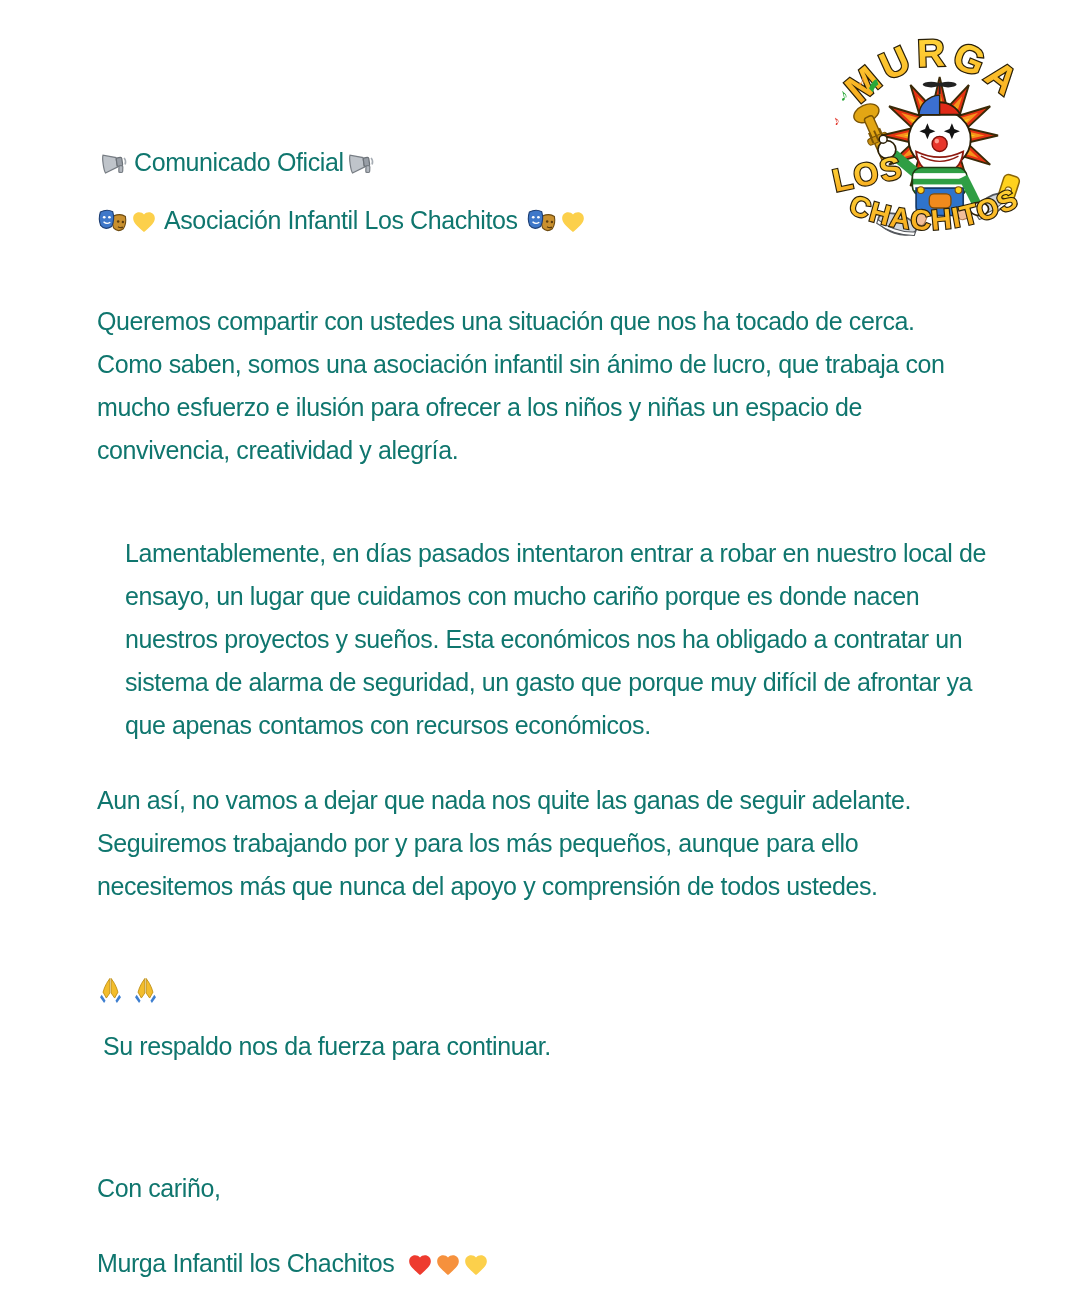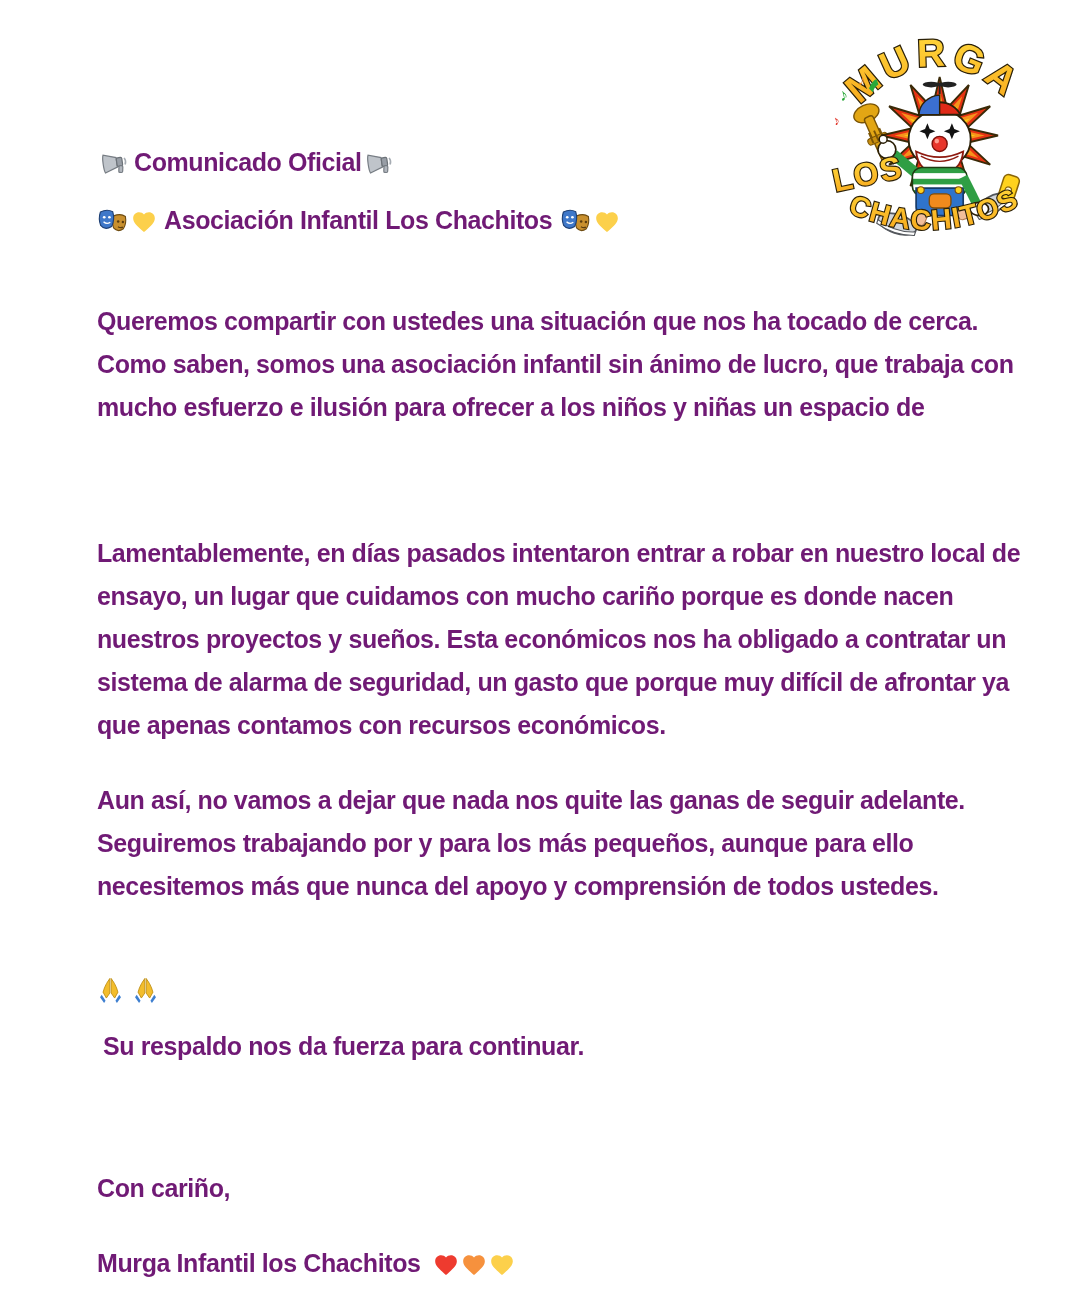--- a/index.html
+++ b/index.html
@@ -11,22 +11,21 @@
     font-family:"Liberation Sans","DejaVu Sans",sans-serif;
     color:#1f1f1f;
   }
   .tblock{
     position:absolute;
     left:97px;
     font-size:25px;
     line-height:43px;
     letter-spacing:-0.4px;
     white-space:nowrap;
-    color:#701a75;
-    font-weight:bold;
+    color:#0f766e;
   }
   .tblock .ln{height:43px;white-space:nowrap;}
   .icon{display:inline-block;vertical-align:-6px;}
   .icon.megaphone{width:29px;height:29px;margin:0 4px;}
   .icon.masks{width:32px;height:27px;margin-right:1px;}
   .icon.heart{width:26px;height:26px;margin:0 1px;}
   .icon.hands{width:27px;height:27px;}
   .heart-red{color:#ee3b2f;}
   .heart-orange{color:#f6913d;}
   .heart-yellow{color:#fcd04b;}
@@ -187,23 +186,24 @@
         <use href="#sym-masks"></use>
       </svg><svg class="icon heart heart-yellow">
         <use href="#sym-heart"></use>
       </svg>
   </div>
 
   <div class="tblock" style="top:300px;">
     <div class="ln">Queremos compartir con ustedes una situación que nos ha tocado de cerca.</div>
     <div class="ln">Como saben, somos una asociación infantil sin ánimo de lucro, que trabaja con</div>
     <div class="ln">mucho esfuerzo e ilusión para ofrecer a los niños y niñas un espacio de</div>
-  </div>
-
-  <div class="tblock" style="top:532px;">
+    <div class="ln">convivencia, creatividad y alegría.</div>
+  </div>
+
+  <div class="tblock" style="top:532px;margin-left:28px;">
     <div class="ln">Lamentablemente, en días pasados intentaron entrar a robar en nuestro local de</div>
     <div class="ln">ensayo, un lugar que cuidamos con mucho cariño porque es donde nacen</div>
     <div class="ln">nuestros proyectos y sueños. Esta económicos nos ha obligado a contratar un</div>
     <div class="ln">sistema de alarma de seguridad, un gasto que porque muy difícil de afrontar ya</div>
     <div class="ln">que apenas contamos con recursos económicos.</div>
   </div>
 
   <div class="tblock" style="top:779px;">
     <div class="ln">Aun así, no vamos a dejar que nada nos quite las ganas de seguir adelante.</div>
     <div class="ln">Seguiremos trabajando por y para los más pequeños, aunque para ello</div>

